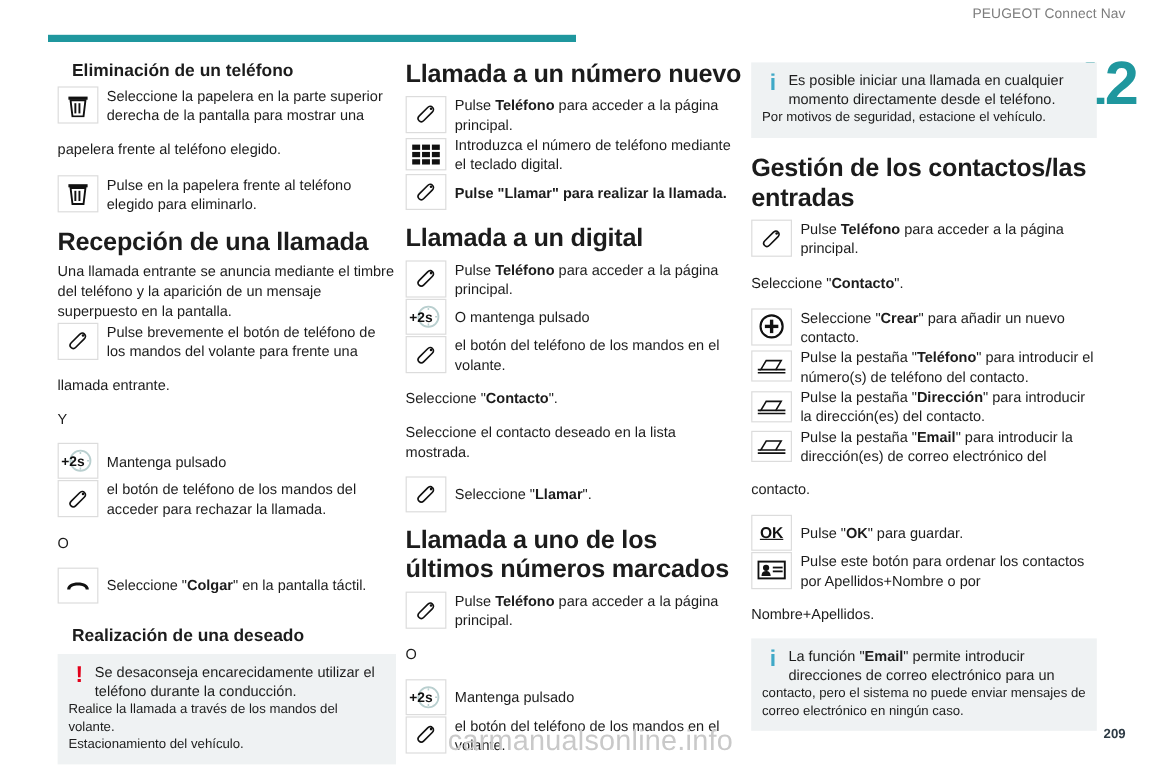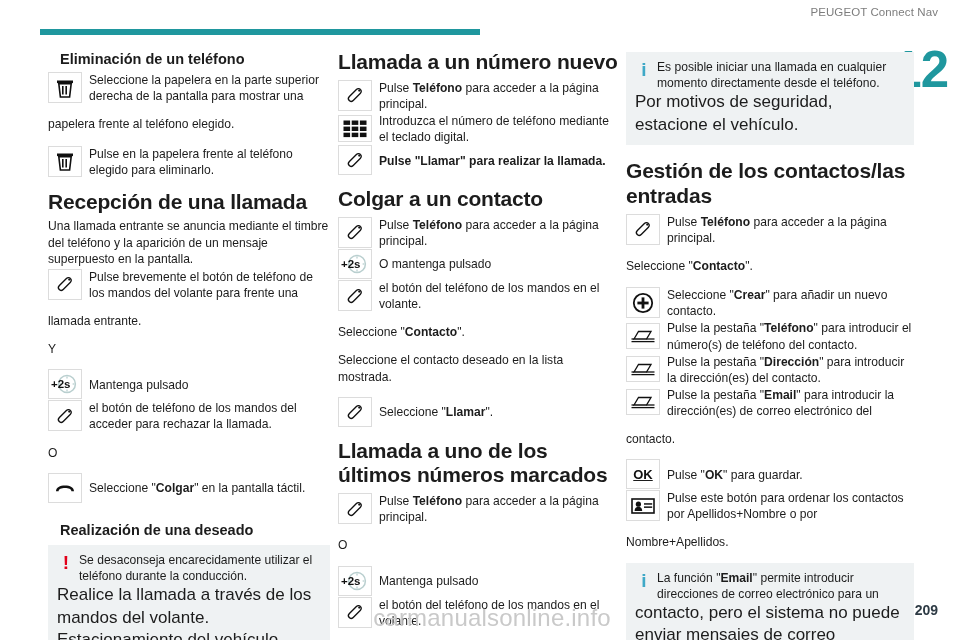--- a/index.html
+++ b/index.html
@@ -68,34 +68,34 @@
   }
   .callout .head{display:flex; align-items:flex-start;}
   .callout .mark{
     flex:0 0 auto; width:18px; text-align:center;
     font-weight:bold; font-size:19px; line-height:1;
     padding-top:1px;
   }
   .callout .mark.warn{color:#e2001a;}
   .callout .mark.info{color:#3fa9c7;}
   .callout .head .t{font-size:12.1px; line-height:1.33; padding-left:4px;}
-  .callout p{font-size:17px;line-height:1.33;margin:0;}
+  .callout p{font-size:11px;line-height:1.33;margin:0;}
 
   
   svg{display:block;}
 
   
   .watermark{
     position:absolute; left:0; right:0; bottom:8px;
     text-align:center; font-size:24px; color:#c9c9c9;
     letter-spacing:.2px; font-family:"Liberation Sans", sans-serif;padding-left:24px;
   }
   .folio{
     position:absolute; right:22px; bottom:22px;
-    font-size:14px; font-weight:bold; color:#2d3a44;
+    font-size:11px; font-weight:bold; color:#2d3a44;
   }
 </style>
 </head>
 <body>
 
 <div class="page">
 
   <div class="header-title">PEUGEOT Connect Nav</div>
   <div class="rule"></div>
   <div class="chapter-num">12</div>
@@ -230,21 +230,21 @@
         <svg width="20" height="20" viewBox="0 0 20 20">
           <path d="M4.2 15.6 C2.9 14.3 3.2 12.8 4.4 11.6 L11.4 4.6 C12.6 3.4 14.2 3.1 15.4 4.4 C16.7 5.7 16.4 7.2 15.2 8.4 L8.2 15.4 C7 16.6 5.5 16.9 4.2 15.6 Z" fill="none" stroke="#111" stroke-width="1.35"></path>
           <circle cx="14.2" cy="5.6" r="1.05" fill="#111"></circle>
         </svg>
       </span>
       <span class="txt"><b>Pulse "Llamar" para realizar la llamada.</b></span>
     </div>
 
     <div class="gap-m"></div>
 
-    <h1 class="big">Colgar a un contacto</h1>
+    <h1 class="big">Llamada a un digital</h1>
 
     <div class="irow">
       <span class="icon">
         <svg width="20" height="20" viewBox="0 0 20 20">
           <path d="M4.2 15.6 C2.9 14.3 3.2 12.8 4.4 11.6 L11.4 4.6 C12.6 3.4 14.2 3.1 15.4 4.4 C16.7 5.7 16.4 7.2 15.2 8.4 L8.2 15.4 C7 16.6 5.5 16.9 4.2 15.6 Z" fill="none" stroke="#111" stroke-width="1.35"></path>
           <circle cx="14.2" cy="5.6" r="1.05" fill="#111"></circle>
         </svg>
       </span>
       <span class="txt"><span>Pulse </span><b>Teléfono</b><span> para acceder a la página principal.</span></span>
     </div>

